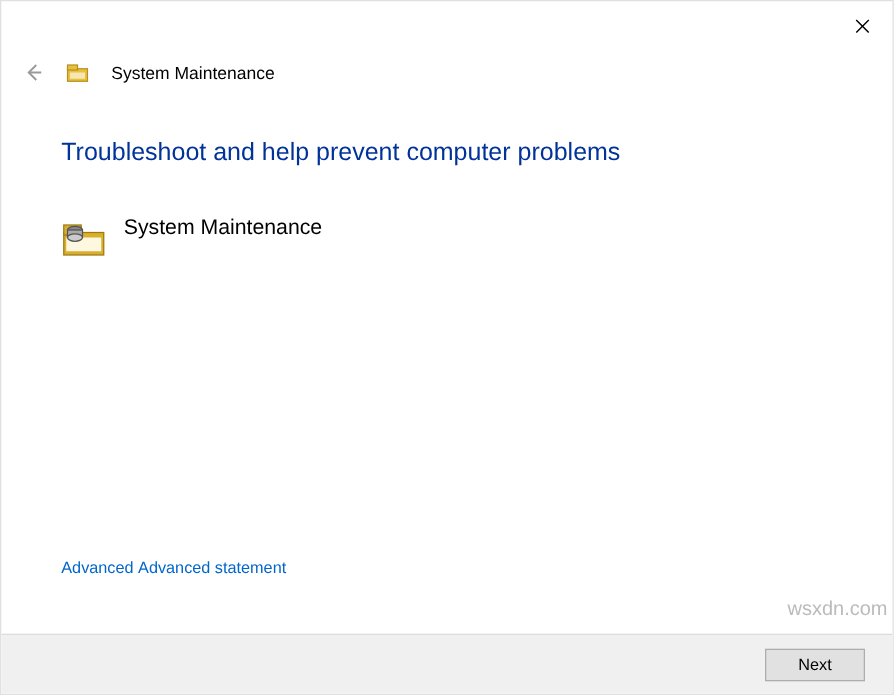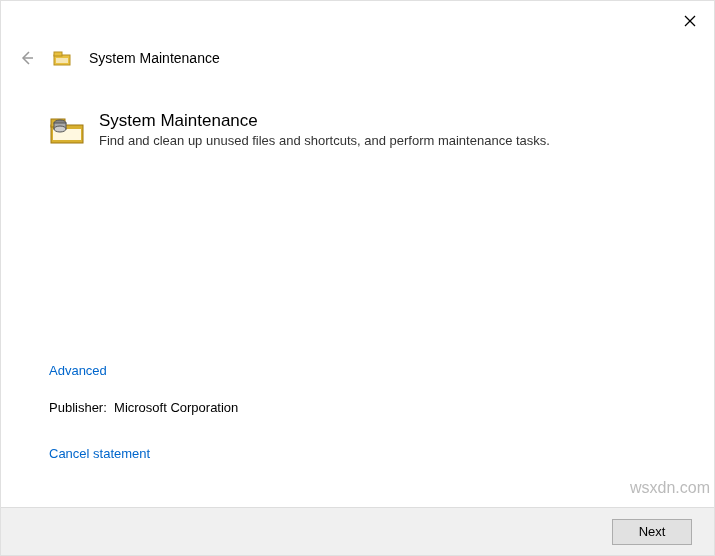--- a/index.html
+++ b/index.html
@@ -159,44 +159,41 @@
     <svg viewBox="0 0 18 18">
         <rect x="1" y="6" width="16" height="10" fill="#e8c040" stroke="#b89020"></rect>
         <rect x="1" y="3" width="8" height="4" fill="#e8c040" stroke="#b89020"></rect>
         <rect x="3" y="9" width="12" height="5" fill="#fff" opacity="0.6"></rect>
       </svg>
   </span>
   <span class="window-title">System Maintenance</span>
 </div>
 
 <div class="content">
+  <h1 class="heading">Troubleshoot and help prevent computer problems</h1>
 
   <div class="item">
     <span class="item-icon">
       <svg viewBox="0 0 36 36">
         <rect x="2" y="14" width="32" height="18" fill="#d8b030" stroke="#a07810" stroke-width="1"></rect>
         <rect x="2" y="8" width="14" height="8" fill="#d8b030" stroke="#a07810" stroke-width="1"></rect>
         <rect x="4" y="18" width="28" height="11" fill="#fff8e0"></rect>
         <ellipse cx="11" cy="12" rx="6" ry="3" fill="#888" stroke="#555"></ellipse>
         <rect x="5" y="12" width="12" height="6" fill="#aaa" stroke="#555"></rect>
         <ellipse cx="11" cy="18" rx="6" ry="3" fill="#ccc" stroke="#555"></ellipse>
       </svg>
     </span>
     <div>
       <div class="item-title">System Maintenance</div>
-      <div class="item-desc">Find and clean up unused files and shortcuts, and perform maintenance tasks.</div>
     </div>
   </div>
 </div>
 
 <div class="bottom-links">
   <button class="link">Advanced</button>
-  <div class="publisher-row">
-    <span>Publisher:</span>&nbsp;&nbsp;<span>Microsoft Corporation</span>
-  </div>
-  <button class="link">Cancel statement</button>
+  <button class="link">Advanced statement</button>
 </div>
 
 <div class="watermark">wsxdn.com</div>
 
 <div class="footer">
   <button class="btn">Next</button>
 </div>
 
 </body></html>

